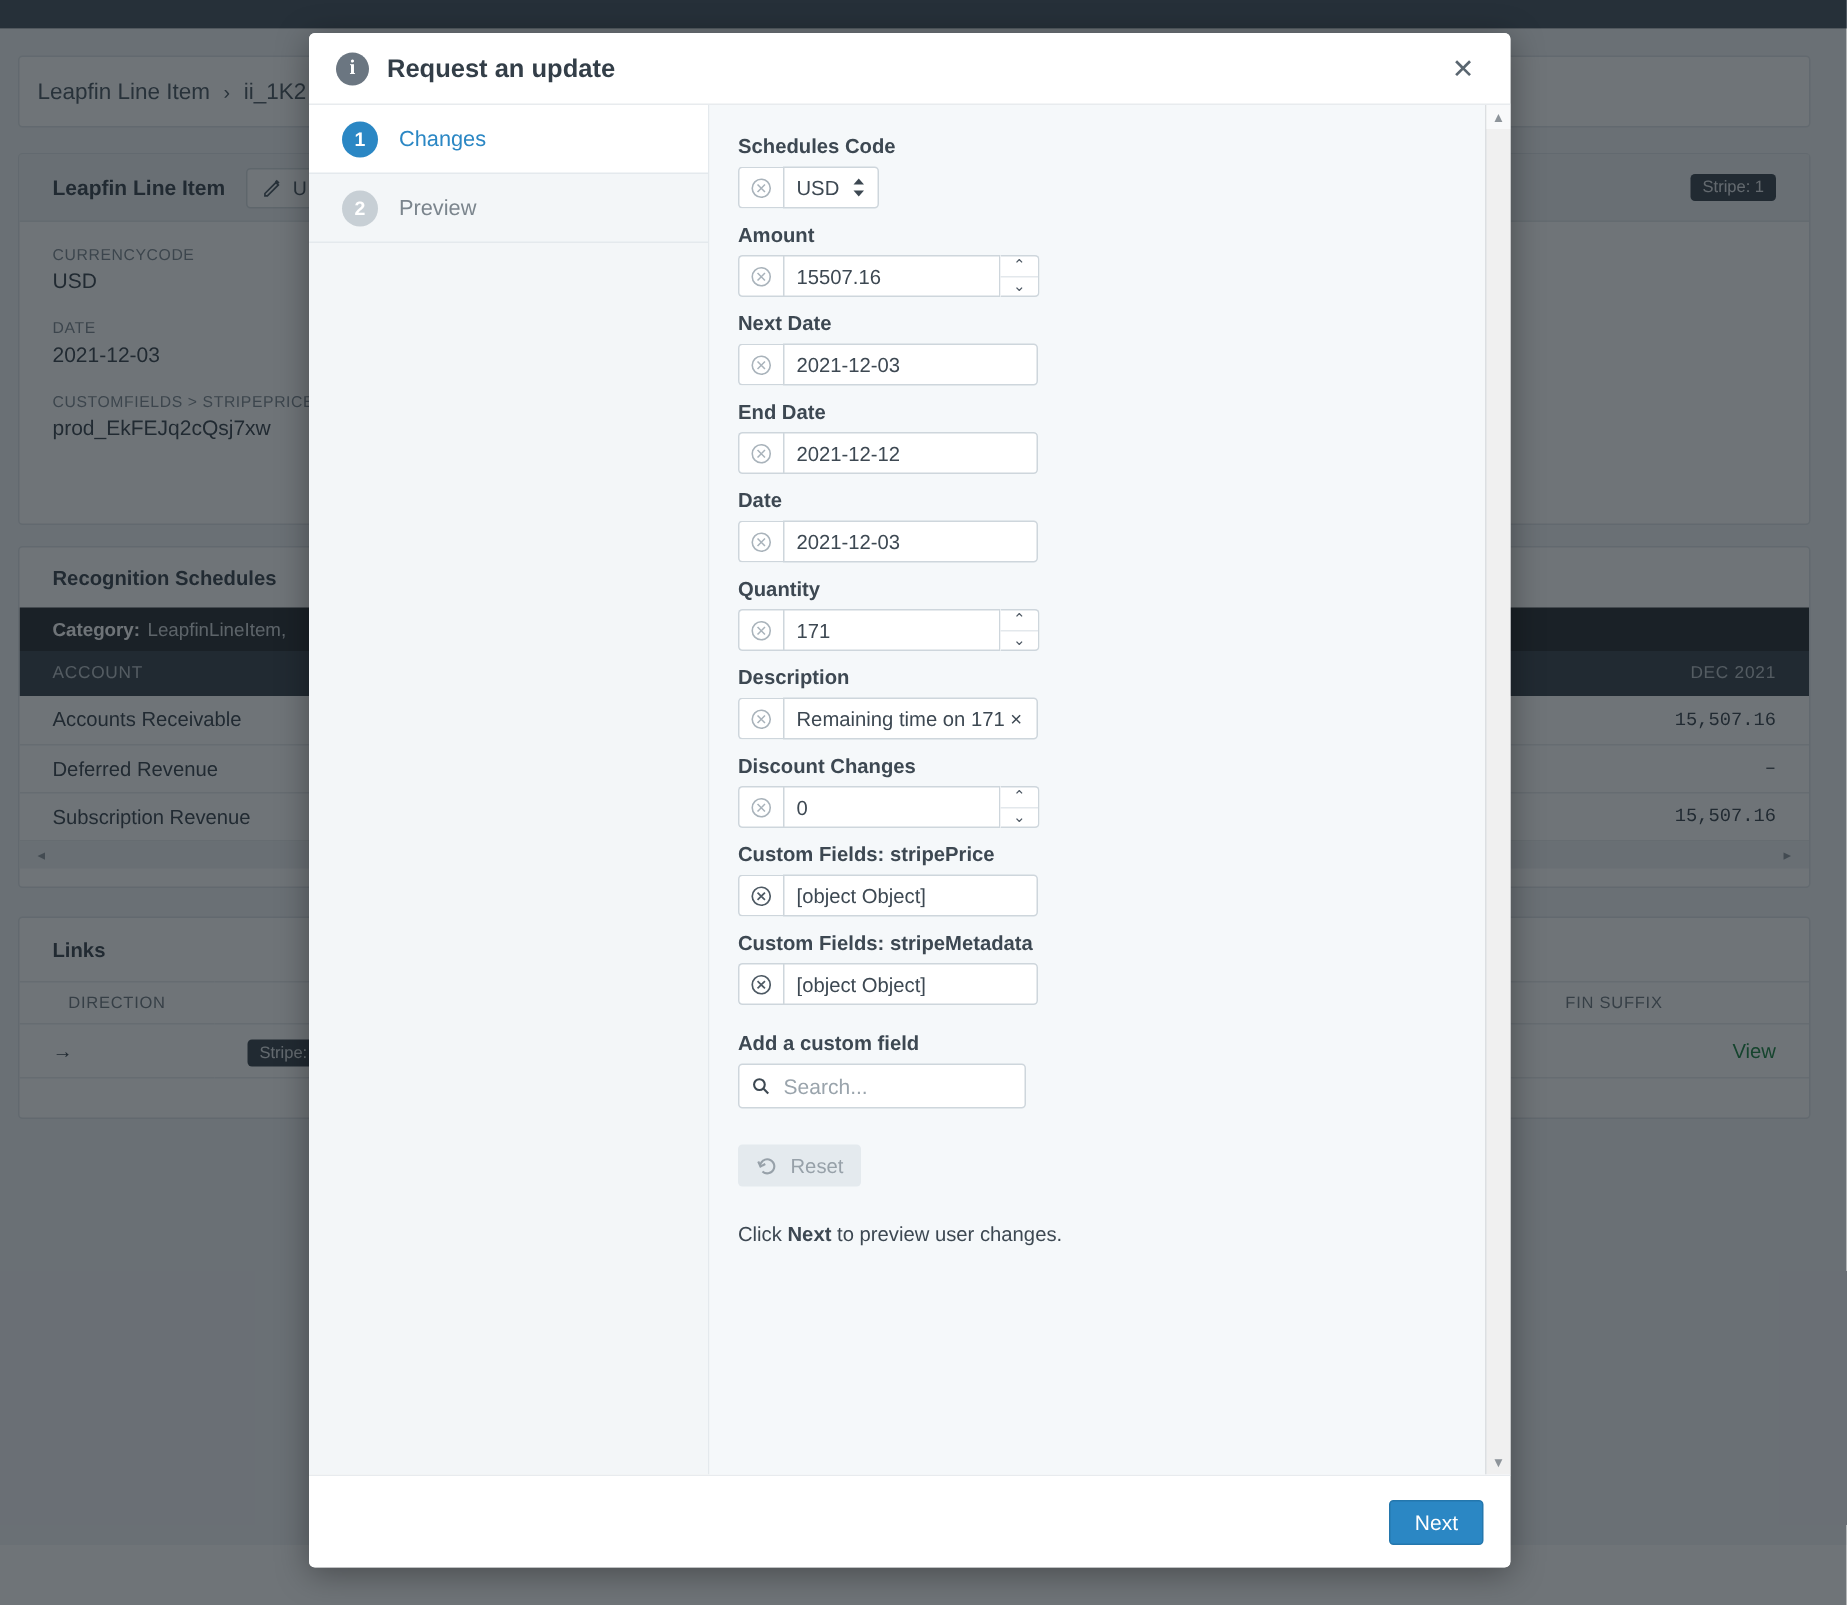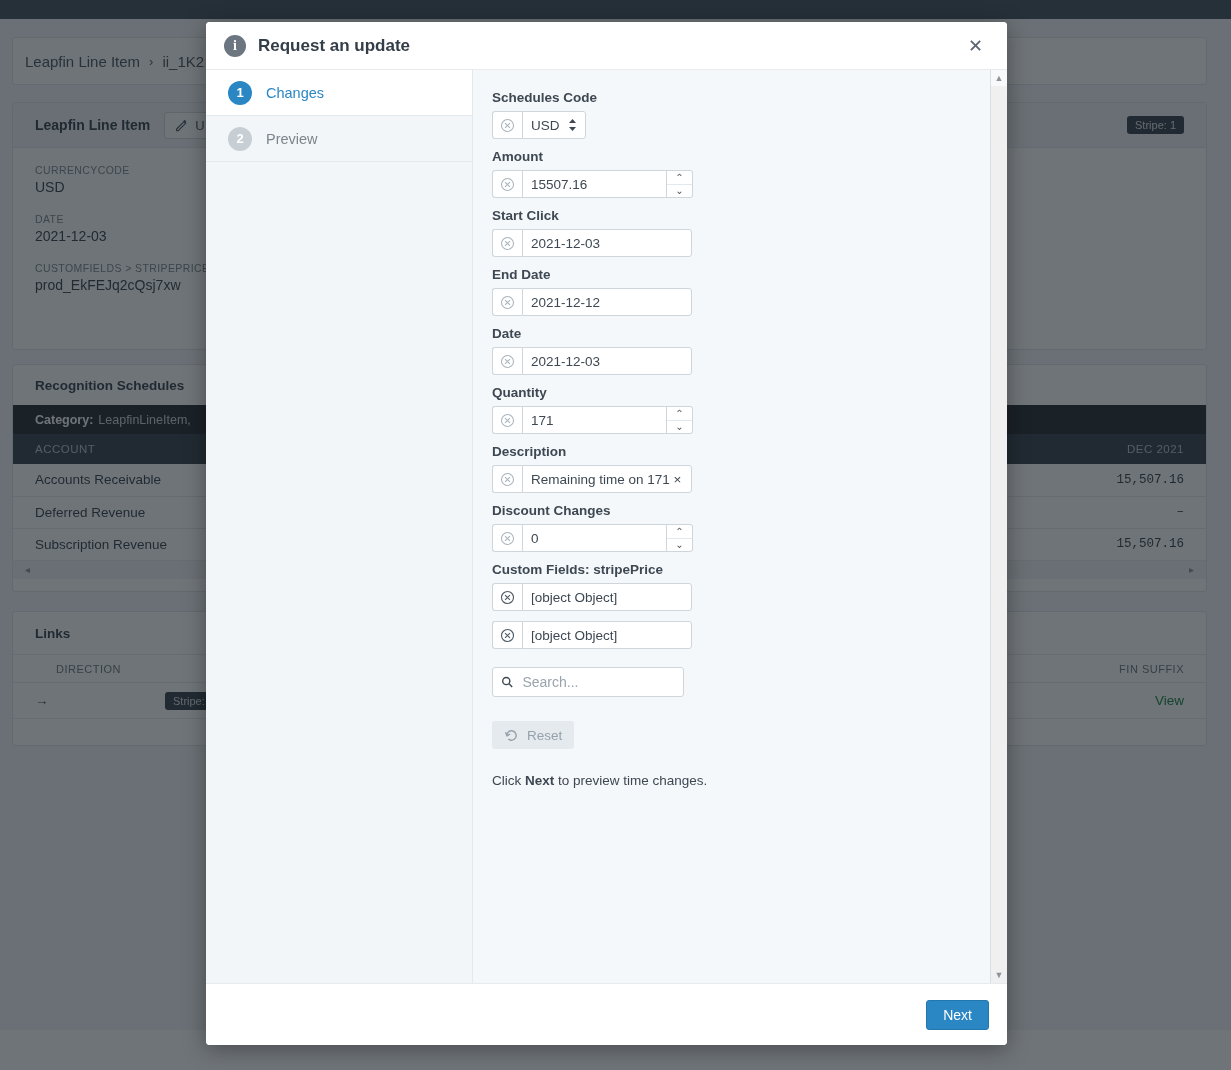--- a/index.html
+++ b/index.html
@@ -65,21 +65,21 @@
     height: 32px; padding: 0 22px; font-size: 13.5px; color: #333e48;
     border-bottom: 1px solid #e6eaed;
   }
   .rs-table td.num { font-family: "Liberation Mono", monospace; font-size: 12.5px; }
   .rs-foot { height: 18px; background:#eef1f4; display:flex; align-items:center;
     justify-content: space-between; padding: 0 12px; color:#8b949b; font-size: 10px; }
 
   .links-card { position: absolute; left: 12px; top: 592px; width: 1195px; height: 135px; }
   .links-head { height: 42px; display:flex; align-items:center; padding:0 22px; font-size: 13.5px; font-weight: bold; color:#333e48; }
   .lk-table { width:100%; border-collapse: collapse; table-layout: fixed; }
-  .lk-table th { text-align:right; font-size: 11px; letter-spacing:.5px; text-transform: uppercase;
+  .lk-table th { text-align:center; font-size: 11px; letter-spacing:.5px; text-transform: uppercase;
     color:#6b757d; font-weight: normal; height: 28px; padding: 0 22px; border-top: 1px solid #e6eaed;
     border-bottom: 1px solid #e6eaed; }
   .lk-table td { height: 36px; padding: 0 22px; font-size: 13.5px; color:#333e48; border-bottom: 1px solid #e6eaed; }
   .lk-view { color:#15803d; }
   .lk-right { text-align: right; }
 
   
   #dim-overlay { position: absolute; left:0; top:0; width:1231px; height:1070px; background: rgba(22,30,37,.62); }
 
   
@@ -346,21 +346,21 @@
             <input class="txt has-spin" value="15507.16" style="">
             <div class="spin">
               <span>⌃</span>
               <span>⌄</span>
             </div>
           </div>
         </div>
 
         
         <div class="fld">
-          <div class="fld-label">Start Click</div>
+          <div class="fld-label">Next Date</div>
           <div class="fld-row">
             <button class="clear-btn muted">
               <svg viewBox="0 0 20 20" fill="none" stroke-width="1.4">
                   <circle cx="10" cy="10" r="8"></circle>
                   <path d="M6.7 6.7l6.6 6.6M13.3 6.7l-6.6 6.6"></path>
                 </svg>
             </button>
             <input class="txt" value="2021-12-03" style="">
           </div>
         </div>
@@ -452,52 +452,54 @@
                   <circle cx="10" cy="10" r="8"></circle>
                   <path d="M6.7 6.7l6.6 6.6M13.3 6.7l-6.6 6.6"></path>
                 </svg>
             </button>
             <input class="txt" value="[object Object]" style="">
           </div>
         </div>
 
         
         <div class="fld">
+          <div class="fld-label">Custom Fields: stripeMetadata</div>
           <div class="fld-row">
             <button class="clear-btn strong">
               <svg viewBox="0 0 20 20" fill="none" stroke-width="1.5">
                   <circle cx="10" cy="10" r="8"></circle>
                   <path d="M6.7 6.7l6.6 6.6M13.3 6.7l-6.6 6.6"></path>
                 </svg>
             </button>
             <input class="txt" value="[object Object]" style="">
           </div>
         </div>
 
         
         <div class="fld" style="margin-top:18px;">
+          <div class="fld-label">Add a custom field</div>
           <div class="search-wrap">
             <svg width="14" height="14" viewBox="0 0 16 16" fill="none" stroke="#3d4852" stroke-width="1.8">
               <circle cx="6.8" cy="6.8" r="4.6"></circle>
                 <path d="M10.4 10.4L14.4 14.4"></path>
             </svg>
             <input class="search-inp" placeholder="Search..." style="">
           </div>
         </div>
 
         <button class="btn-reset" style="margin-top:14px;">
           <svg width="15" height="15" viewBox="0 0 16 16" fill="none" stroke="#97a1a9" stroke-width="1.5">
             <path d="M3 8a5 5 0 1 1 1.6 3.7"></path>
               <path d="M1.6 4.6L3.2 8.2 6.6 6.4"></path>
           </svg>
           <span>Reset</span>
         </button>
 
         <div class="hint">
-          <span>Click </span><b>Next</b><span> to preview time changes.</span>
+          <span>Click </span><b>Next</b><span> to preview user changes.</span>
         </div>
 
       </div>
 
       <div class="vscroll">
         <span class="arw vs-top">▲</span>
         <span class="arw">▼</span>
       </div>
     </div>
 

